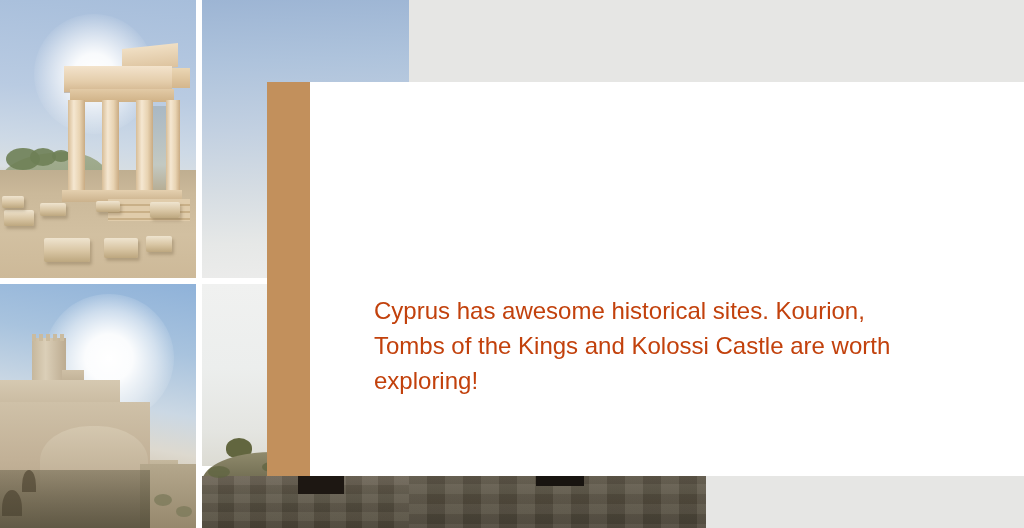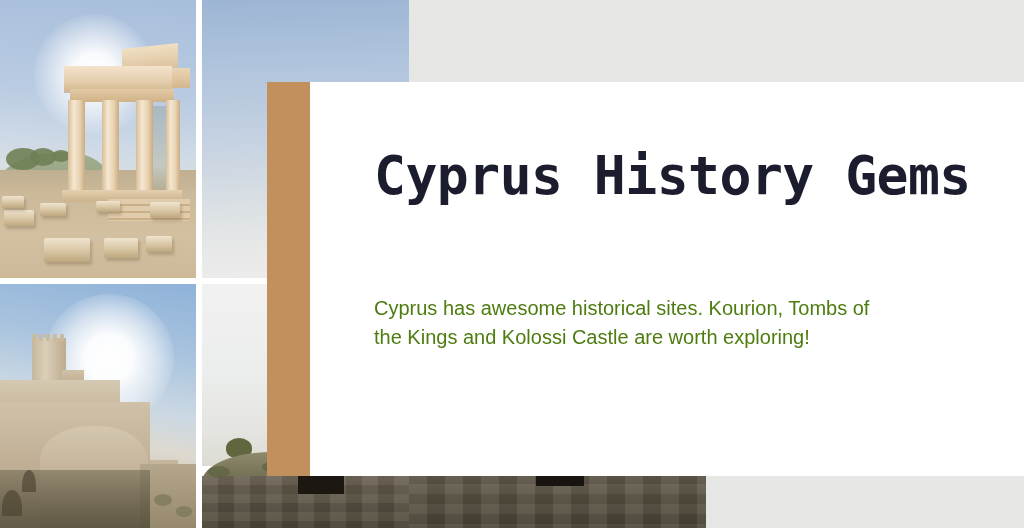--- a/index.html
+++ b/index.html
@@ -329,23 +329,23 @@
     white-space: nowrap;
   }
 
   .body-text {
     position: absolute;
     left: 64px;
     top: 212px;
     width: 520px;
     margin: 0;
     font-family: "Liberation Sans", sans-serif;
-    font-size: 20px;
+    font-size: 24px;
     line-height: 1.45;
-    color: #4d7c0f;
+    color: #c2410c;
   }
 </style>
 </head>
 <body>
 
 <div class="slide">
 
   <div class="collage">
 
     <div class="tile tile-temple">
@@ -413,17 +413,16 @@
   </div>
 
   <div class="wall-spill">
     <div class="wall-spill-tex"></div>
     <div class="wall-spill-dark"></div>
   </div>
 
   <div class="accent-bar"></div>
 
   <div class="card">
-    <h1 class="title">Cyprus History Gems</h1>
     <p class="body-text">Cyprus has awesome historical sites. Kourion, Tombs of the Kings and Kolossi Castle are worth exploring!</p>
   </div>
 
 </div>
 
 </body></html>

